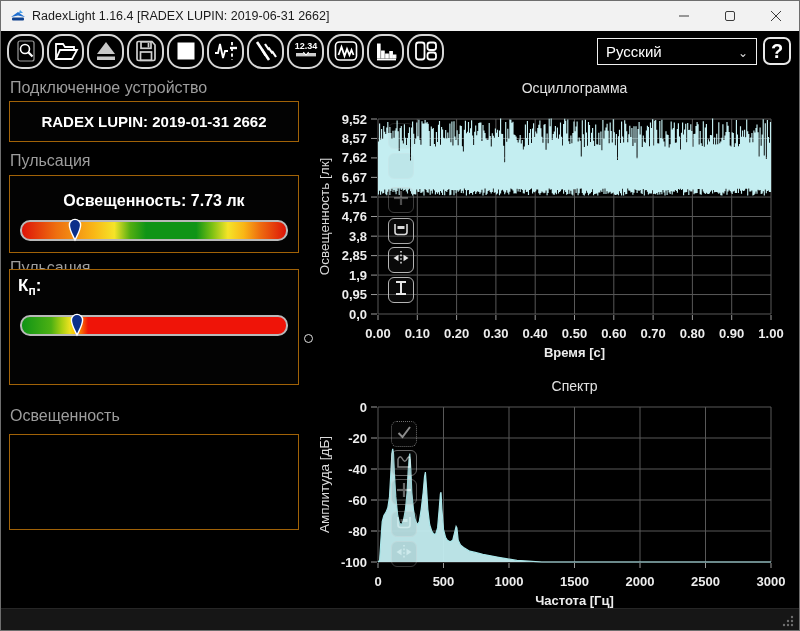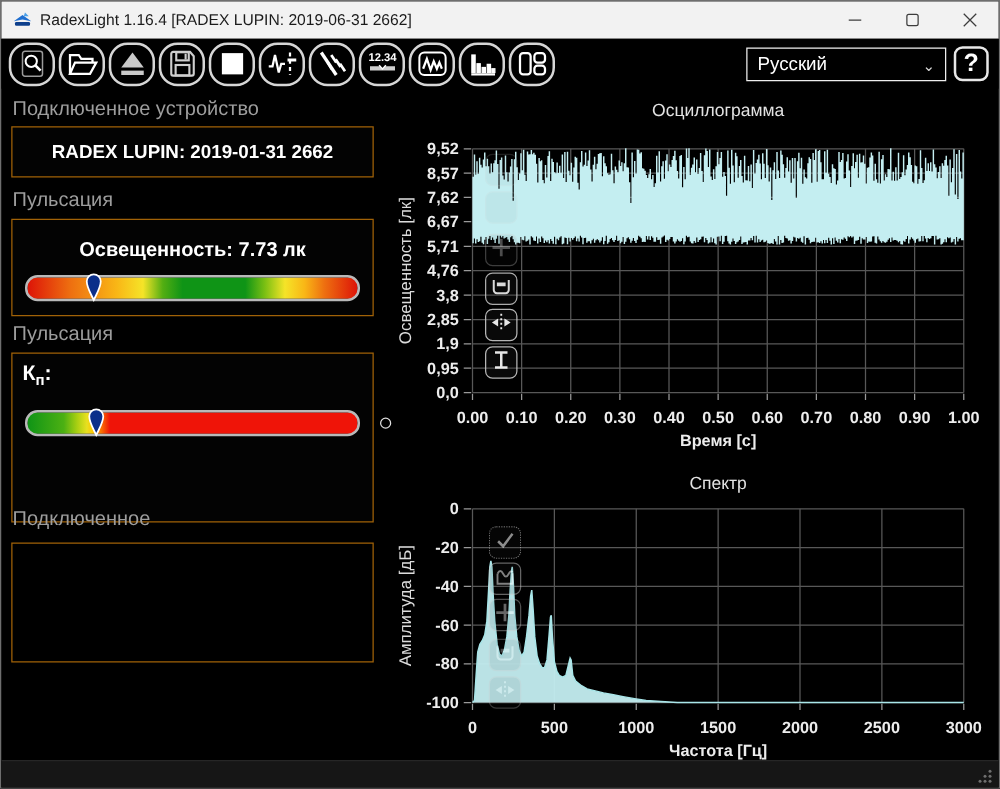--- a/index.html
+++ b/index.html
@@ -31,21 +31,21 @@
   .sect-box{position:absolute;left:8px;width:290px;border:1px solid #a16207;background:#030303;box-sizing:border-box;}
   #devbox{top:100px;height:41px;display:flex;align-items:center;justify-content:center;}
   #devbox .dv{color:#fff;font-weight:bold;font-size:15px;}
   #valbox{top:174px;height:78px;}
   #valreading{position:absolute;left:0;top:16px;width:100%;text-align:center;color:#fff;
               font-weight:bold;font-size:16px;}
   .gbar{position:absolute;left:10px;width:268px;height:21px;border:2px solid #b9b9b9;
         border-radius:10px;box-sizing:border-box;}
   #valbar{top:44px;}
   .pin{position:absolute;top:-7px;width:14px;height:27px;margin-left:-7px;}
-  #pulsebox{top:281px;height:136px;}
+  #pulsebox{top:268px;height:116px;}
   #kp{position:absolute;left:8px;top:6px;color:#fff;font-weight:bold;font-size:17px;}
   #kp sub{font-size:12px;}
   #kpval{position:absolute;left:0;top:12px;width:100%;text-align:center;color:#fff;
          font-weight:bold;font-size:18px;}
   #pulsebar{top:45px;}
   #freqs{position:absolute;left:0;top:84px;width:100%;text-align:center;color:#fff;
          font-weight:bold;font-size:15px;}
   #sidecircle{position:absolute;left:303px;top:333px;width:7px;height:7px;border:1.5px solid #e0e0e0;
               border-radius:50%;}
   #commentsbox{top:433px;height:96px;background:#000;}
@@ -221,21 +221,21 @@
   <div class="sect-box" id="pulsebox">
     <div id="kp"><span>К</span><sub>п</sub><span>:</span></div>
     <div class="gbar" id="pulsebar" style="background: linear-gradient(90deg, rgb(15, 148, 22) 0%, rgb(76, 176, 19) 11%, rgb(168, 207, 18) 15%, rgb(232, 224, 32) 18%, rgb(255, 196, 0) 20%, rgb(251, 125, 0) 22%, rgb(239, 20, 8) 25%, rgb(239, 20, 8) 100%);">
       <svg class="pin" id="pulsepin" viewBox="0 0 14 27" style="left: 21%;">
         <path d="M7 25 C3.6 18 1.4 14.6 1.4 10 a5.6 5.6 0 1 1 11.2 0 C12.6 14.6 10.4 18 7 25 Z" fill="#0b2f8a" stroke="#fff" stroke-width="1.4"></path>
       </svg>
     </div>
   </div>
   <div id="sidecircle"></div>
 
-  <div class="sect-h" style="top:406px;">Подключенное</div>
+  <div class="sect-h" style="top:406px;">Освещенность</div>
   <div class="sect-box" id="commentsbox">
     <textarea value="" style=""></textarea>
   </div>
 
   <svg id="oscchart" class="chart" style="left:312px;top:76px;" width="486" height="296">
       <line x1="65" y1="42" x2="458" y2="42" stroke="#585858" stroke-width="1"></line>
       <line x1="58" y1="42" x2="64" y2="42" stroke="#9a9a9a" stroke-width="1"></line>
       <text x="54" y="46.5" text-anchor="end" font-size="13" font-weight="bold" fill="#ededed" font-family="Liberation Sans, sans-serif">9,52</text>
       <line x1="65" y1="61.459033613445364" x2="458" y2="61.459033613445364" stroke="#585858" stroke-width="1"></line>
       <line x1="58" y1="61.459033613445364" x2="64" y2="61.459033613445364" stroke="#9a9a9a" stroke-width="1"></line>

